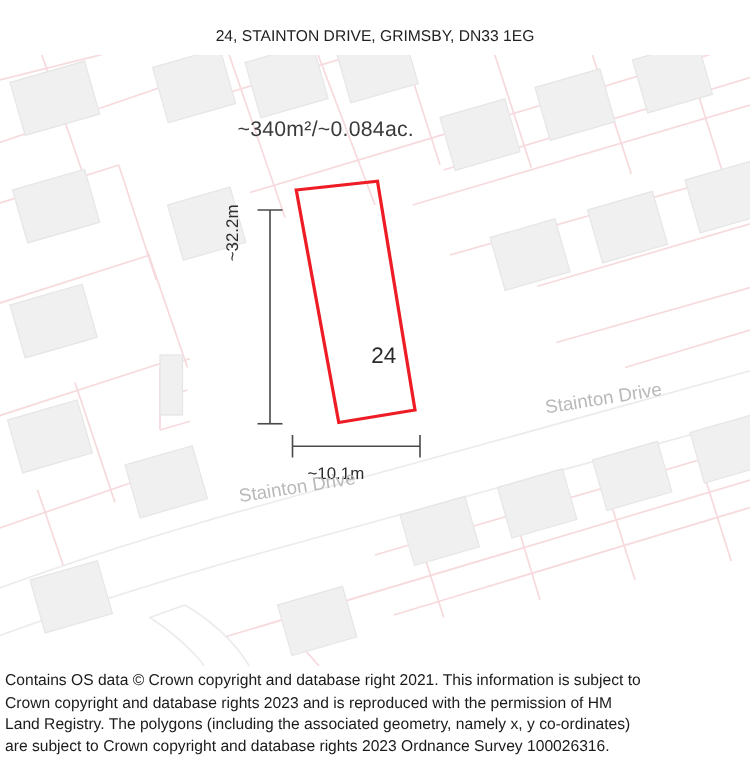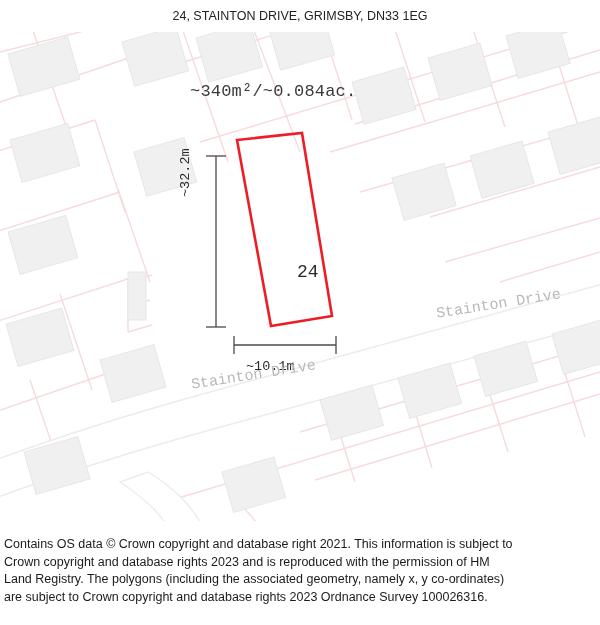--- a/index.html
+++ b/index.html
@@ -20,42 +20,41 @@
     height: 625px;
     position: relative;
   }
   .header {
     position: absolute;
     top: 0;
     left: 0;
     width: 600px;
     height: 44px;
     text-align: center;
-    padding-top: 8px;
+    padding-top: 21px;
     box-sizing: border-box;
   }
   .header .title {
     font-size: 12.5px;
     line-height: 16px;
     color: #222;
   }
   .header .subtitle {
     font-size: 12.5px;
     line-height: 16px;
     color: #222;
   }
   .map-wrap {
     position: absolute;
-    top: 32px;
+    top: 44px;
     left: 0;
     width: 600px;
     height: 489px;
     overflow: hidden;
     background: #ffffff;
-    font-family: Liberation Mono, monospace;
   }
   .map-svg {
     position: absolute;
     top: 0;
     left: 0;
   }
   .area-label {
     position: absolute;
     left: 190px;
     top: 50px;

